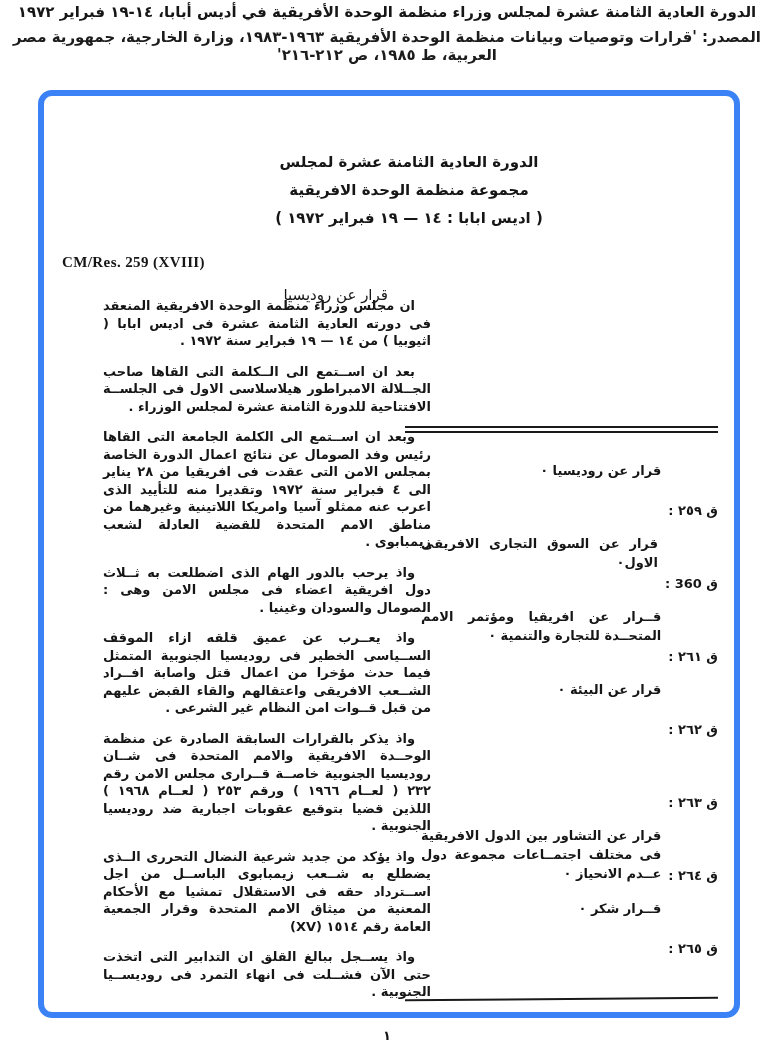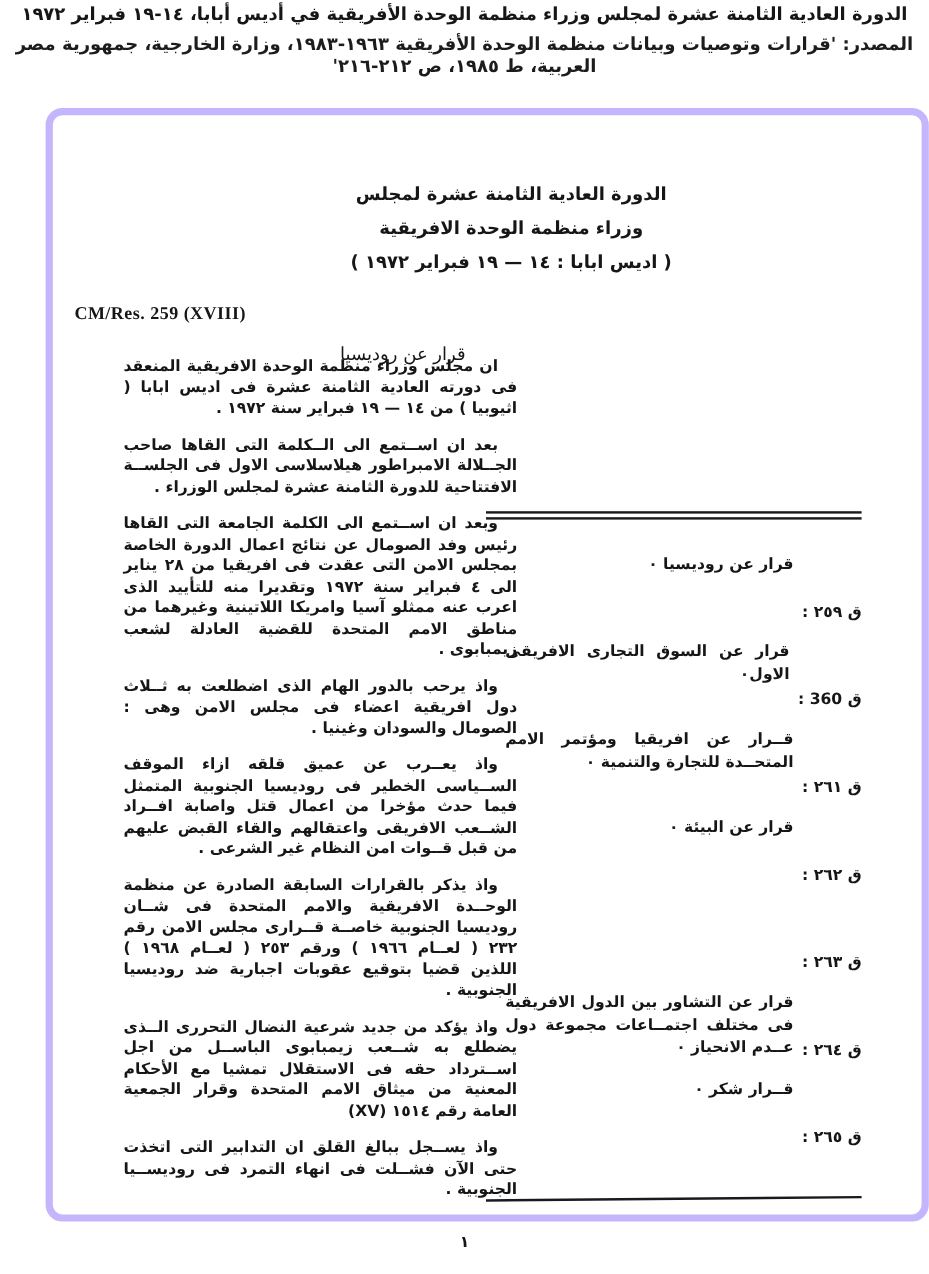--- a/index.html
+++ b/index.html
@@ -7,21 +7,21 @@
     width:774px;height:1062px;position:relative;background:#ffffff;
     font-family:"DejaVu Sans",sans-serif;color:#161616;overflow:hidden;
   }
   
   .page-header{position:absolute;top:3px;left:0;right:0;text-align:center;direction:rtl;}
   .header-l1{font-size:15px;font-weight:700;}
   .header-l2{font-size:15px;font-weight:700;margin-top:7px;color:#1c1c1c;}
   
   .frame{
     position:absolute;left:38px;top:90px;width:690px;height:916px;
-    border:6px solid #c4b5fd;border-radius:14px;background:#fff;padding-left:34px;
+    border:6px solid #3b82f6;border-radius:14px;background:#fff;
   }
   
   .title-block{
     position:absolute;top:52px;left:60px;right:20px;text-align:center;
     direction:rtl;font-weight:700;font-size:15px;line-height:28px;
   }
   
   .ref{
     position:absolute;left:18px;top:158px;
     font-family:"Liberation Serif",serif;font-size:15px;font-weight:600;letter-spacing:.4px;
@@ -56,21 +56,21 @@
 
 <div class="page-header">
   <div class="header-l1">الدورة العادية الثامنة عشرة لمجلس وزراء منظمة الوحدة الأفريقية في أديس أبابا، ١٤-١٩ فبراير ١٩٧٢</div>
   <div class="header-l2">المصدر: 'قرارات وتوصيات وبيانات منظمة الوحدة الأفريقية ١٩٦٣-١٩٨٣، وزارة الخارجية، جمهورية مصر العربية، ط ١٩٨٥، ص ٢١٢-٢١٦'</div>
 </div>
 
 <div class="frame">
 
   <div class="title-block">
     <div>الدورة العادية الثامنة عشرة لمجلس</div>
-    <div>وزراء منظمة الوحدة الافريقية</div>
+    <div>مجموعة منظمة الوحدة الافريقية</div>
     <div>( اديس ابابا : ١٤ — ١٩ فبراير ١٩٧٢ )</div>
   </div>
 
   <div class="ref">CM/Res. 259 (XVIII)</div>
 
   <div class="heading">قرار عن روديسيا</div>
 
   <div class="col-left">
     <p>ان مجلس وزراء منظمة الوحدة الافريقية المنعقد فى دورته العادية الثامنة عشرة فى اديس ابابا ( اثيوبيا ) من ١٤ — ١٩ فبراير سنة ١٩٧٢ .</p>
     <p>بعد ان اســتمع الى الــكلمة التى القاها صاحب الجــلالة الامبراطور هيلاسلاسى الاول فى الجلســة الافتتاحية للدورة الثامنة عشرة لمجلس الوزراء .</p>

